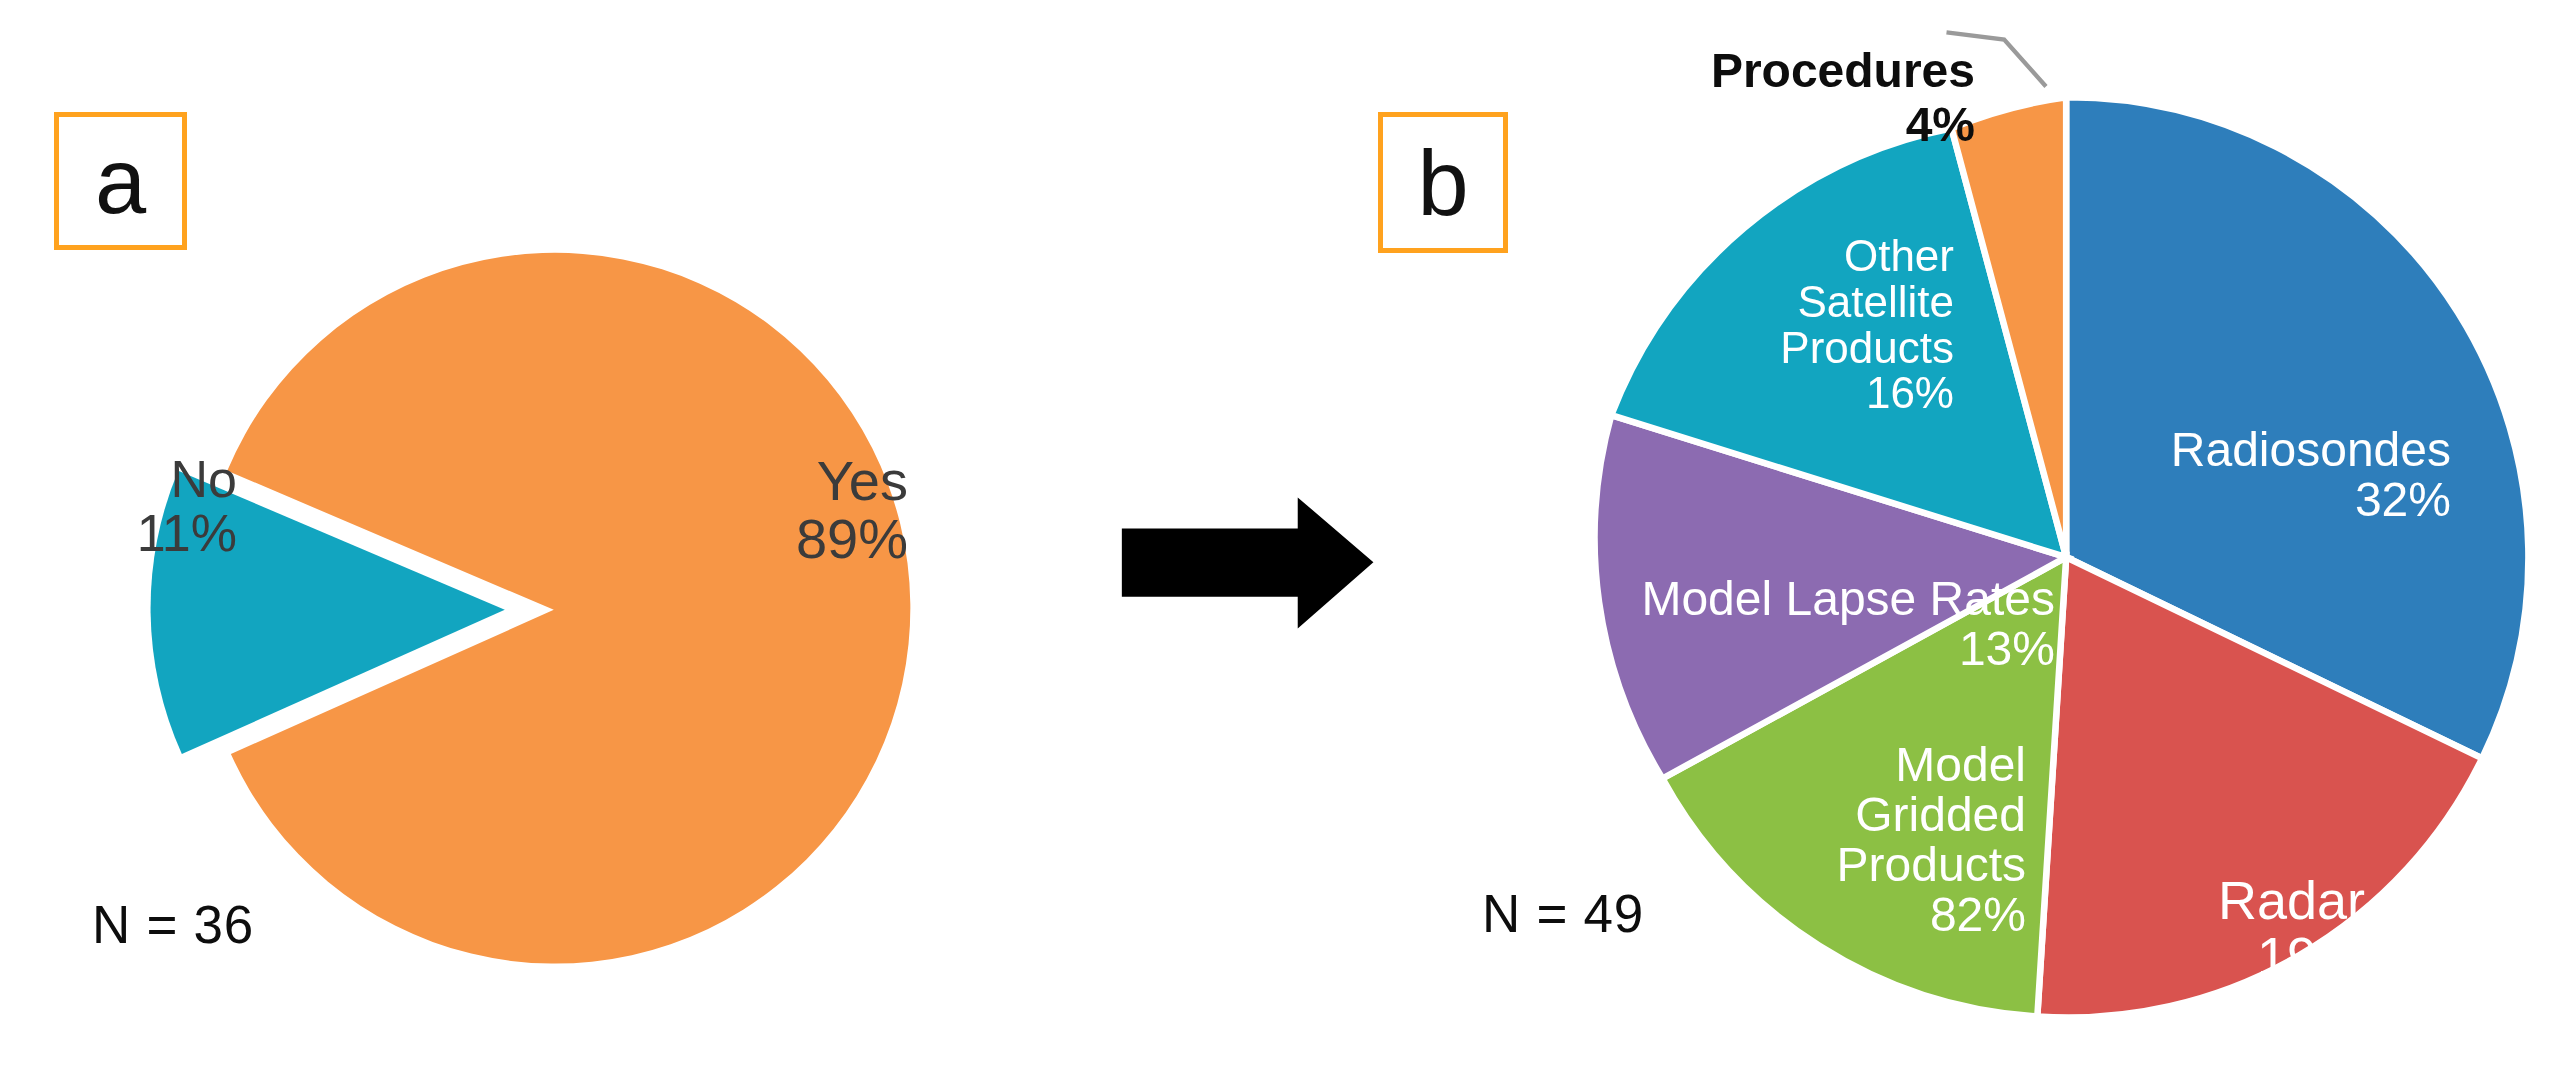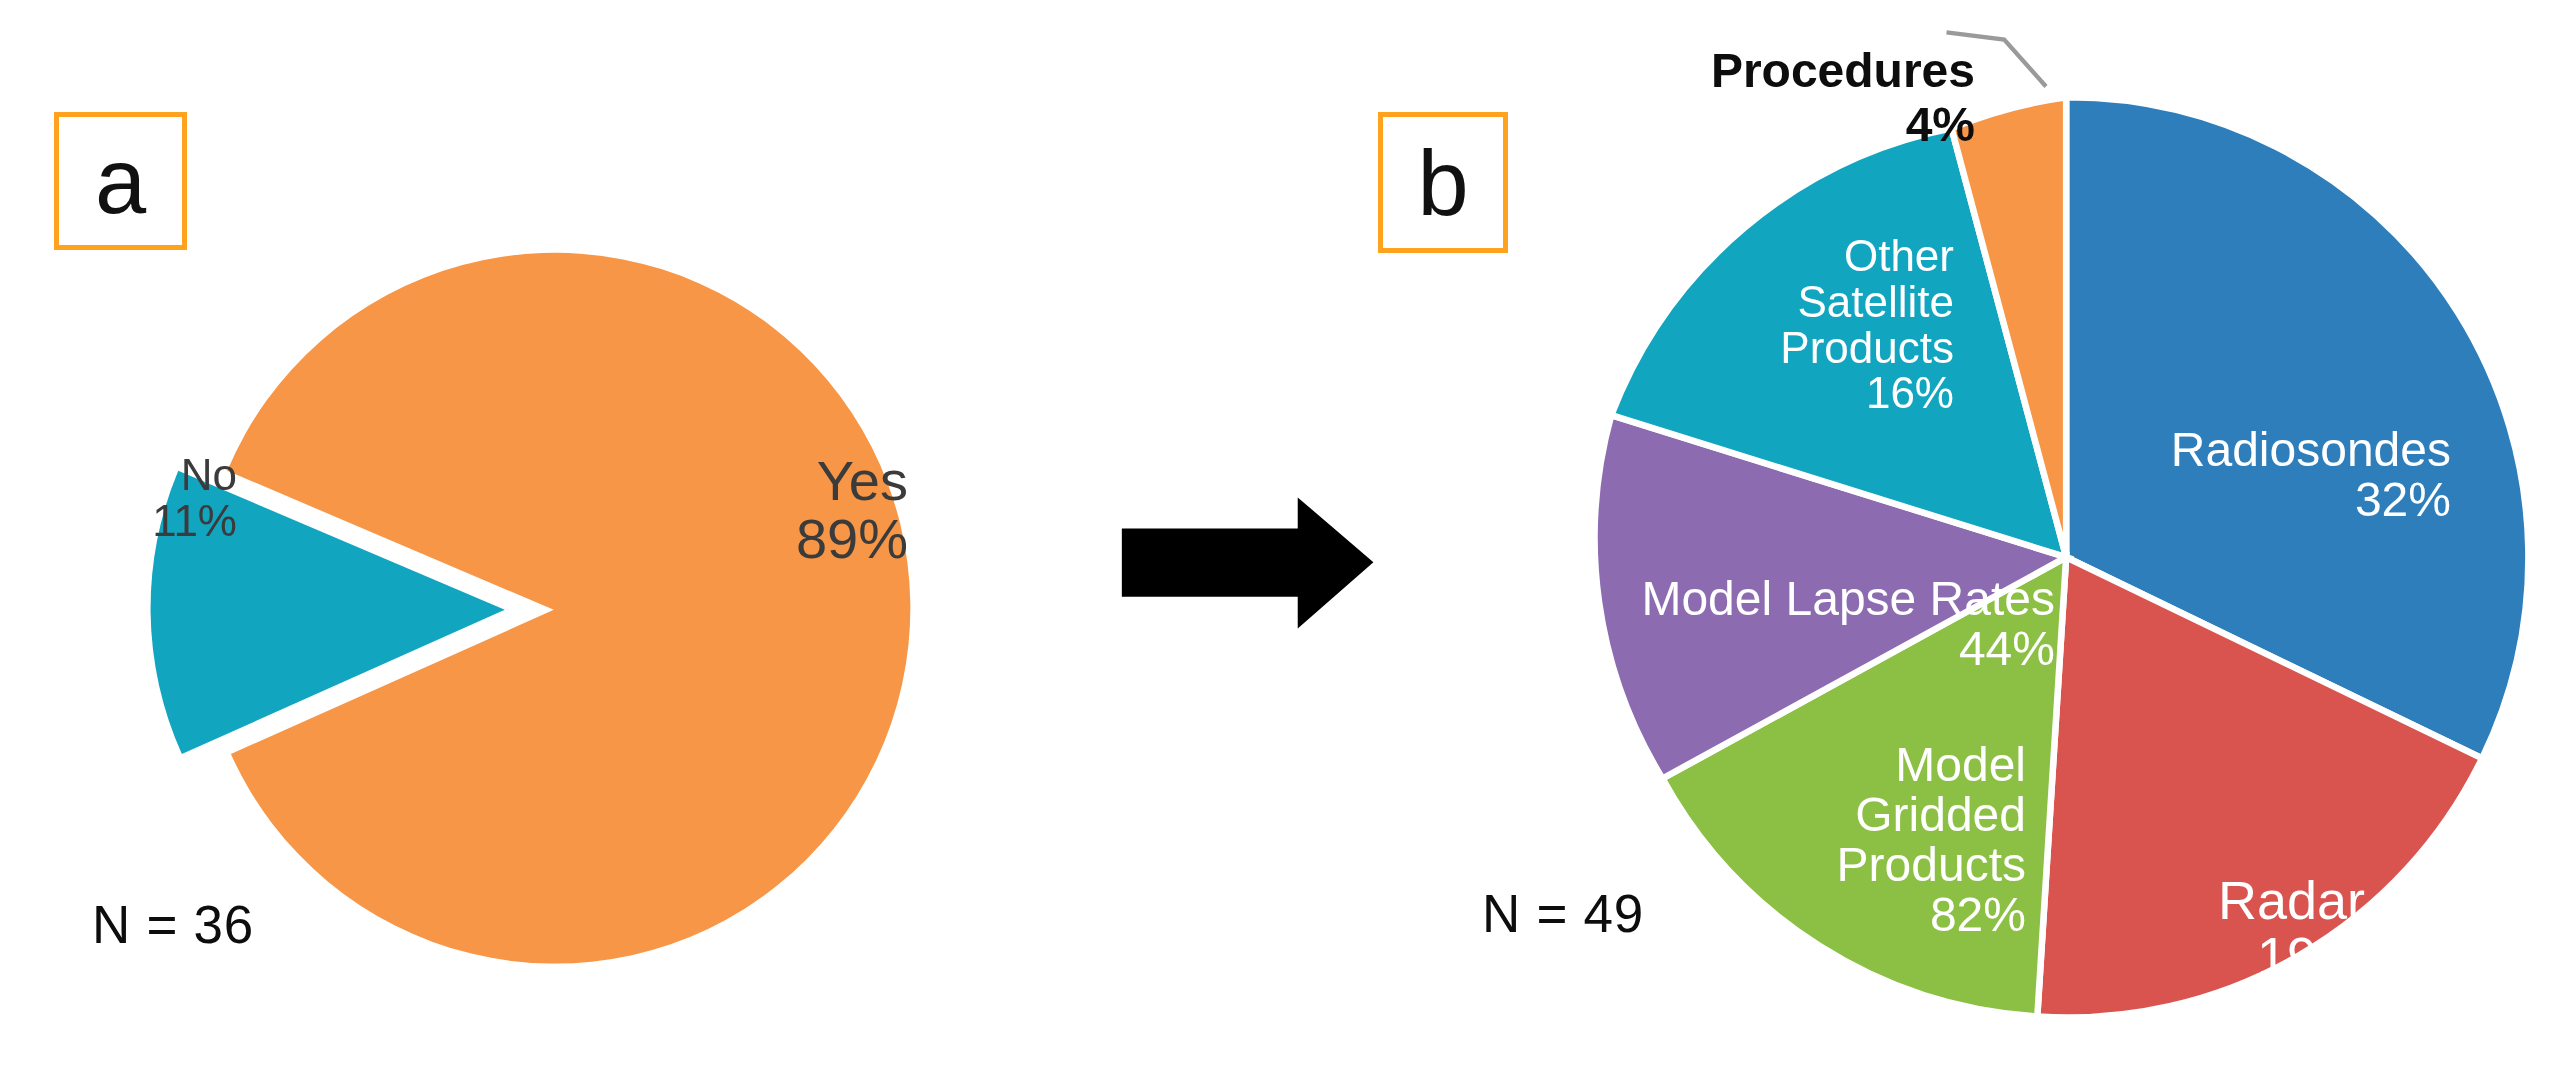--- a/index.html
+++ b/index.html
@@ -72,21 +72,21 @@
     pointer-events: none;
     margin-top: 44px;
   }
   .lbl-dark { color: #3b3b3b; }
   .lbl-white { color: #ffffff; }
   .lbl-black { color: #0d0d0d; }
 
   
   #label-no {
     left: 42px; top: 408px; width: 195px;
-    font-size: 44px;
+    font-size: 52px;
   }
   #label-yes {
     left: 692px; top: 408px; width: 216px;
     font-size: 56px;
   }
 
   
   #label-procedures {
     left: 1615px; top: 0px; width: 360px;
     font-size: 48px; font-weight: 700;
@@ -186,21 +186,21 @@
 
   <div class="slice-label lbl-white" id="label-other-sat">Other
 Satellite
 Products
 16%</div>
 
   <div class="slice-label lbl-white" id="label-radiosondes">Radiosondes
 32%</div>
 
   <div class="slice-label lbl-white" id="label-lapse">Model Lapse Rates
-44%</div>
+13%</div>
 
   <div class="slice-label lbl-white" id="label-gridded">Model
 Gridded
 Products
 82%</div>
 
   <div class="slice-label lbl-white" id="label-radar">Radar
 19%</div>
 
 </div>

